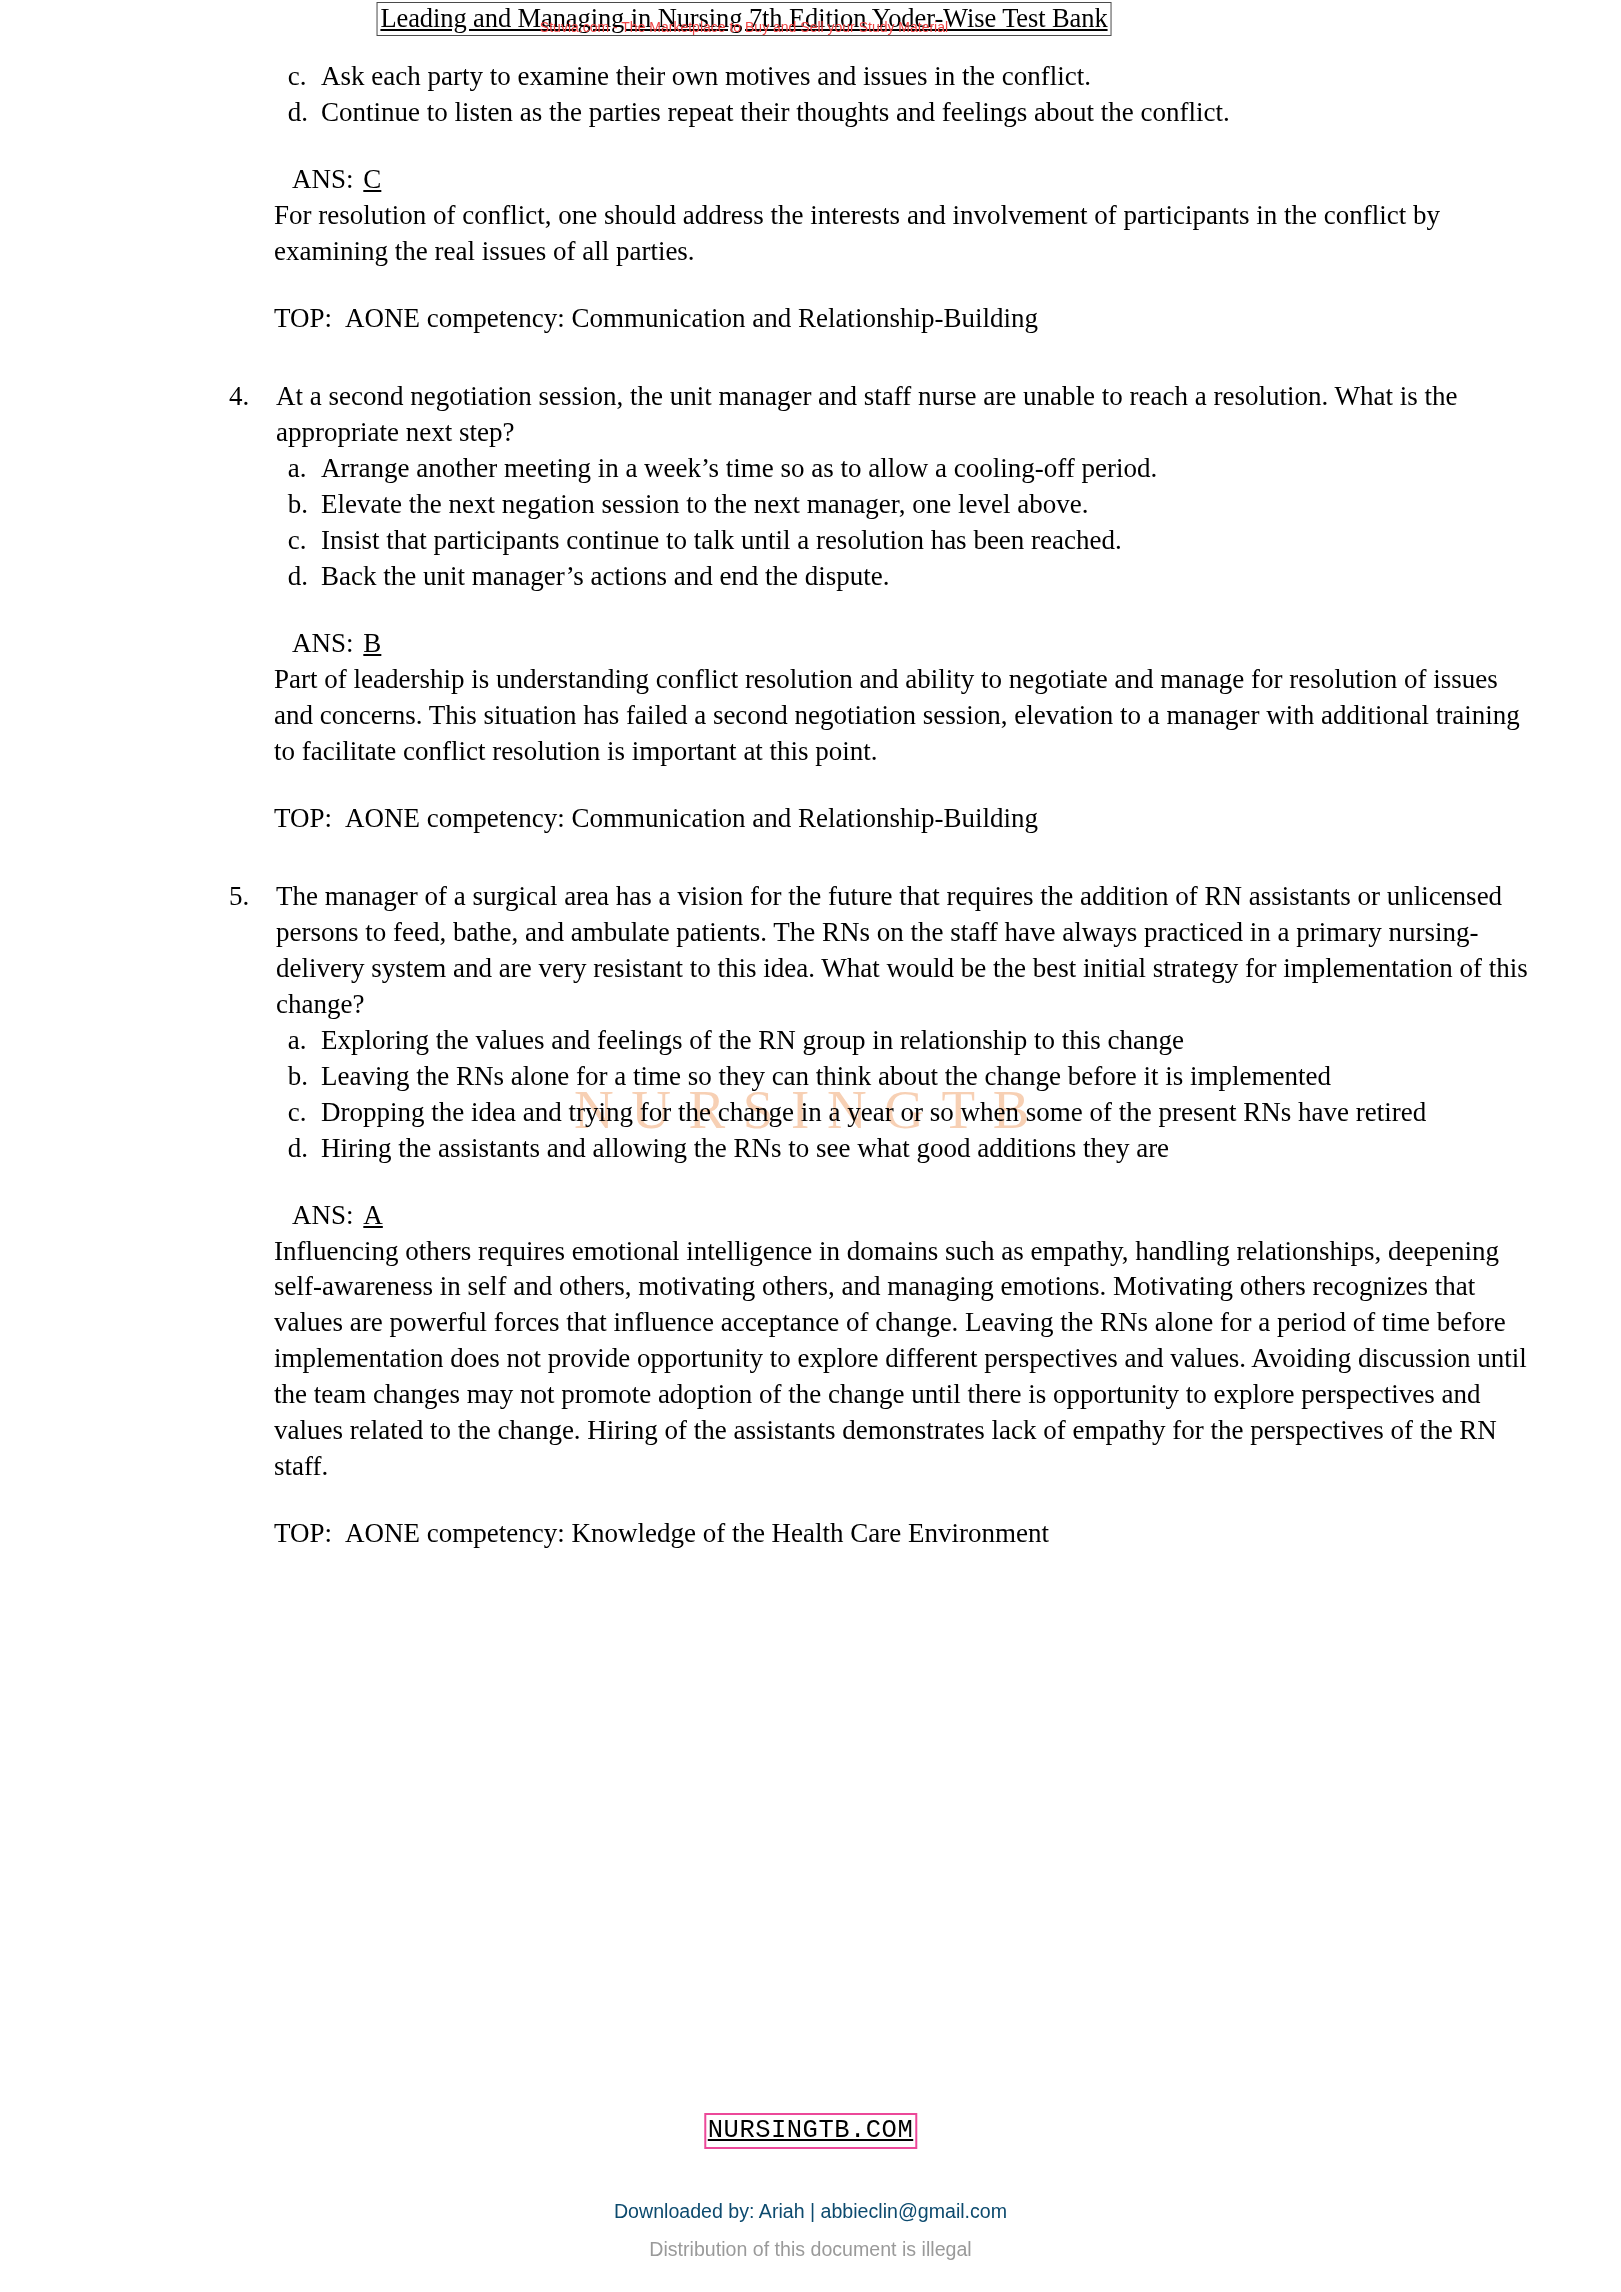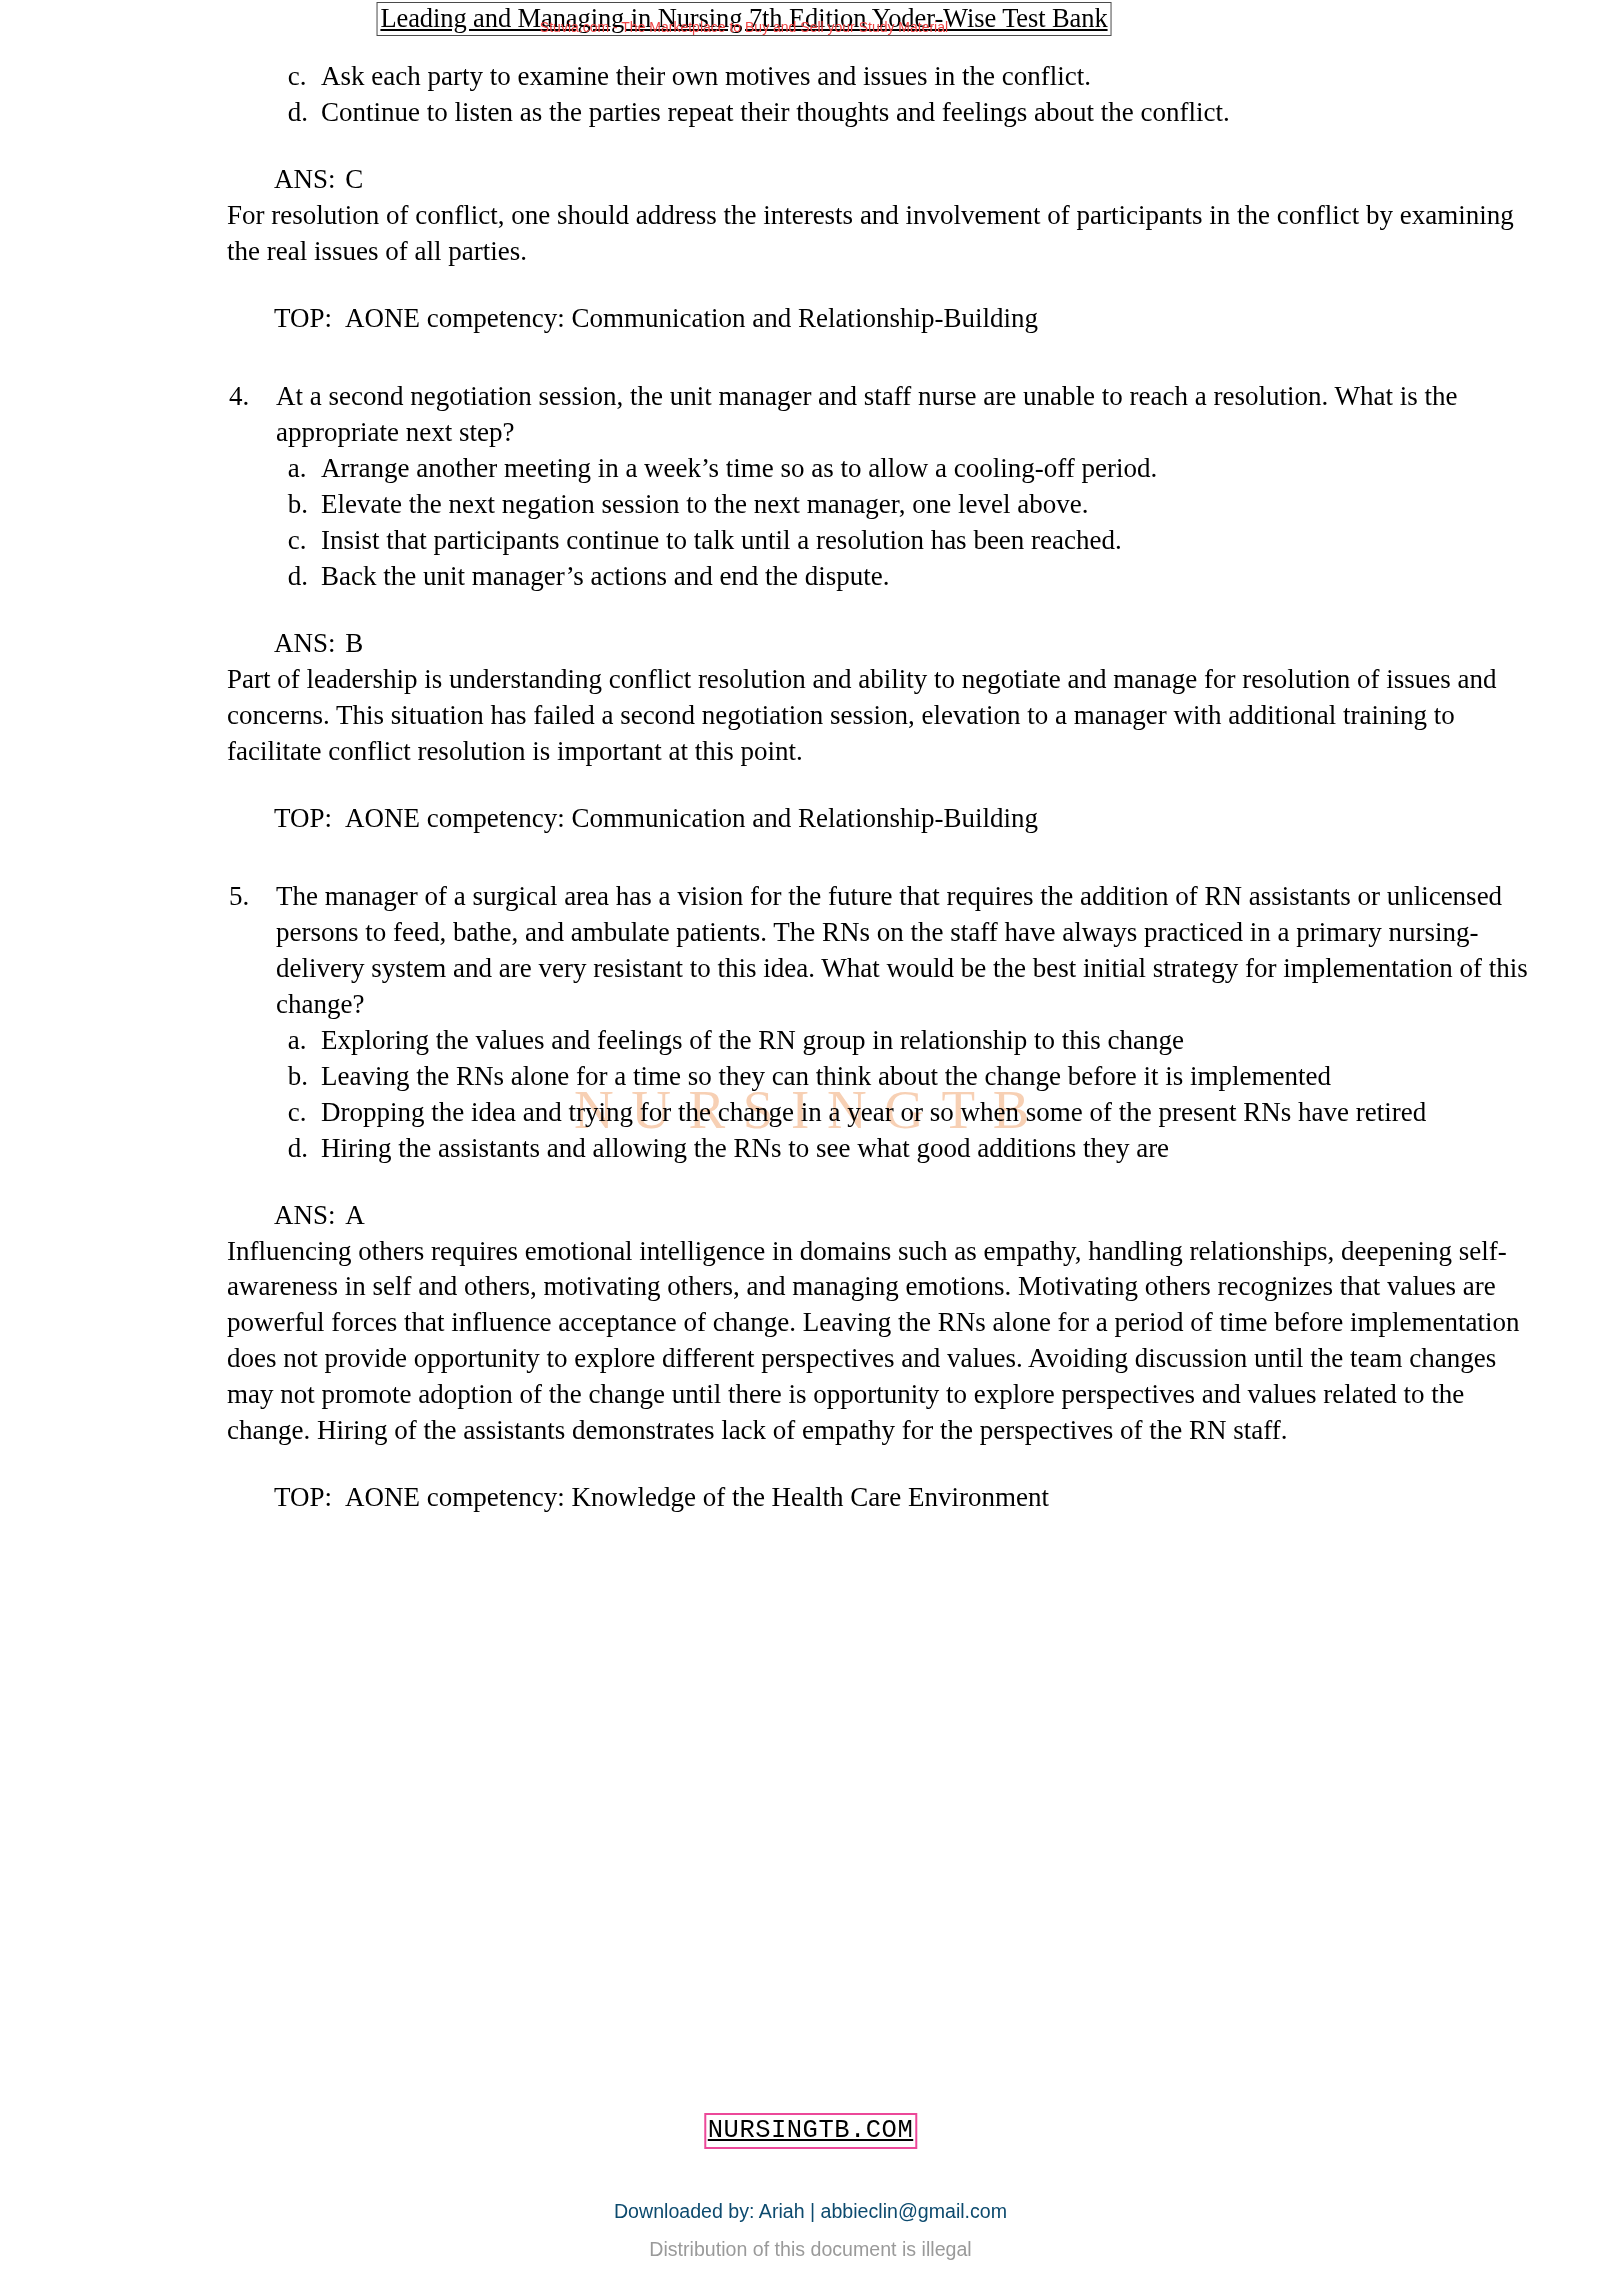--- a/index.html
+++ b/index.html
@@ -90,22 +90,22 @@
     padding-left: 13.7px;
     box-sizing: border-box;
   }
   .opttext {
     flex: 1 1 auto;
   }
 
   
   .indent1 { margin-left: 47px; }
 
-  .ans-line { margin-left: 47px; }
-  .rationale { }
+  .ans-line { margin-left: 65px; text-decoration: underline; }
+  .rationale { margin-left: 47px; }
   .top-line { margin-left: 47px; }
   .gap-md { height: 31px; }
   .gap-lg { height: 43px; }
 
   .topkey {
     display: inline-block;
     min-width: 71px;
   }
   .anskey {
     display: inline-block;

